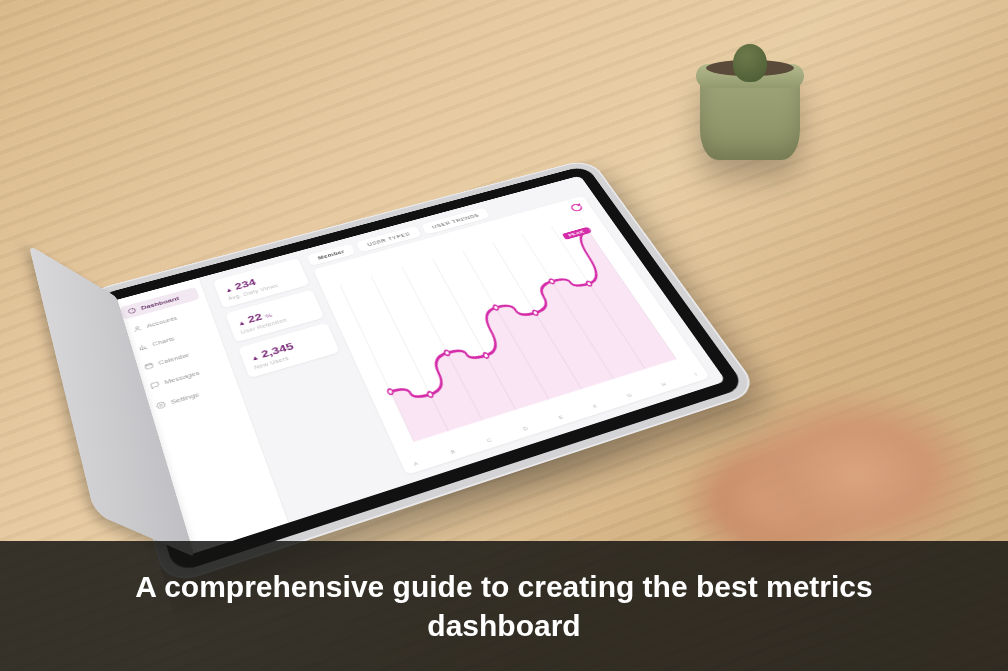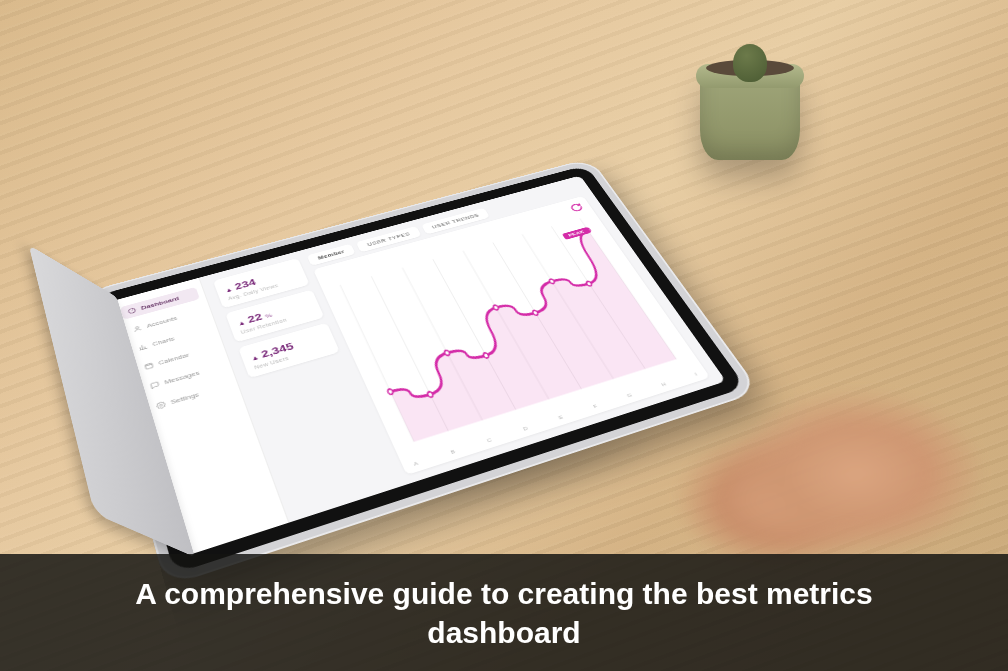--- a/index.html
+++ b/index.html
@@ -204,21 +204,21 @@
     background: #d42ca8; color: #fff;
     font-size: 6px; font-weight: 600;
     padding: 2px 6px; border-radius: 3px;
     letter-spacing: 0.4px;
   }
 
   
   .caption {
     position: absolute;
     left: 0; right: 0; bottom: 0;
-    height: 117px;
+    height: 130px;
     background: rgba(20,20,18,0.84);
     display: flex; align-items: center; justify-content: center;
     text-align: center;
     color: #fff;
     font-size: 30px;
     font-weight: 700;
     line-height: 1.3;
     padding: 16px 60px;
   }
 </style>

